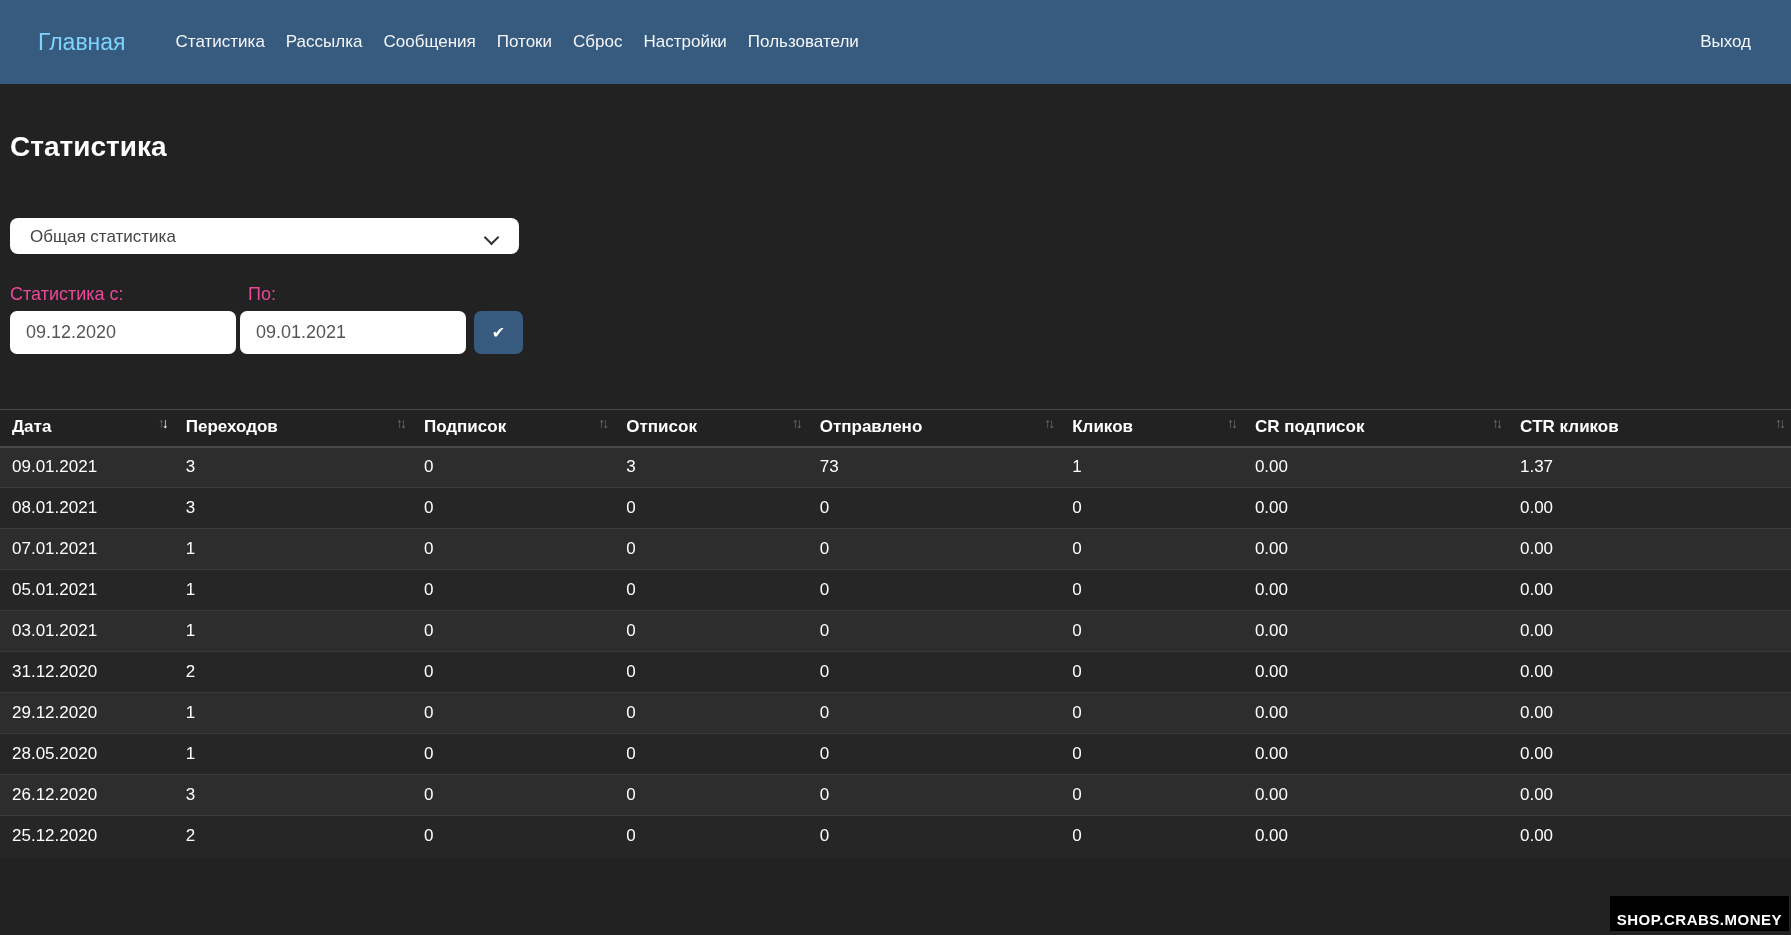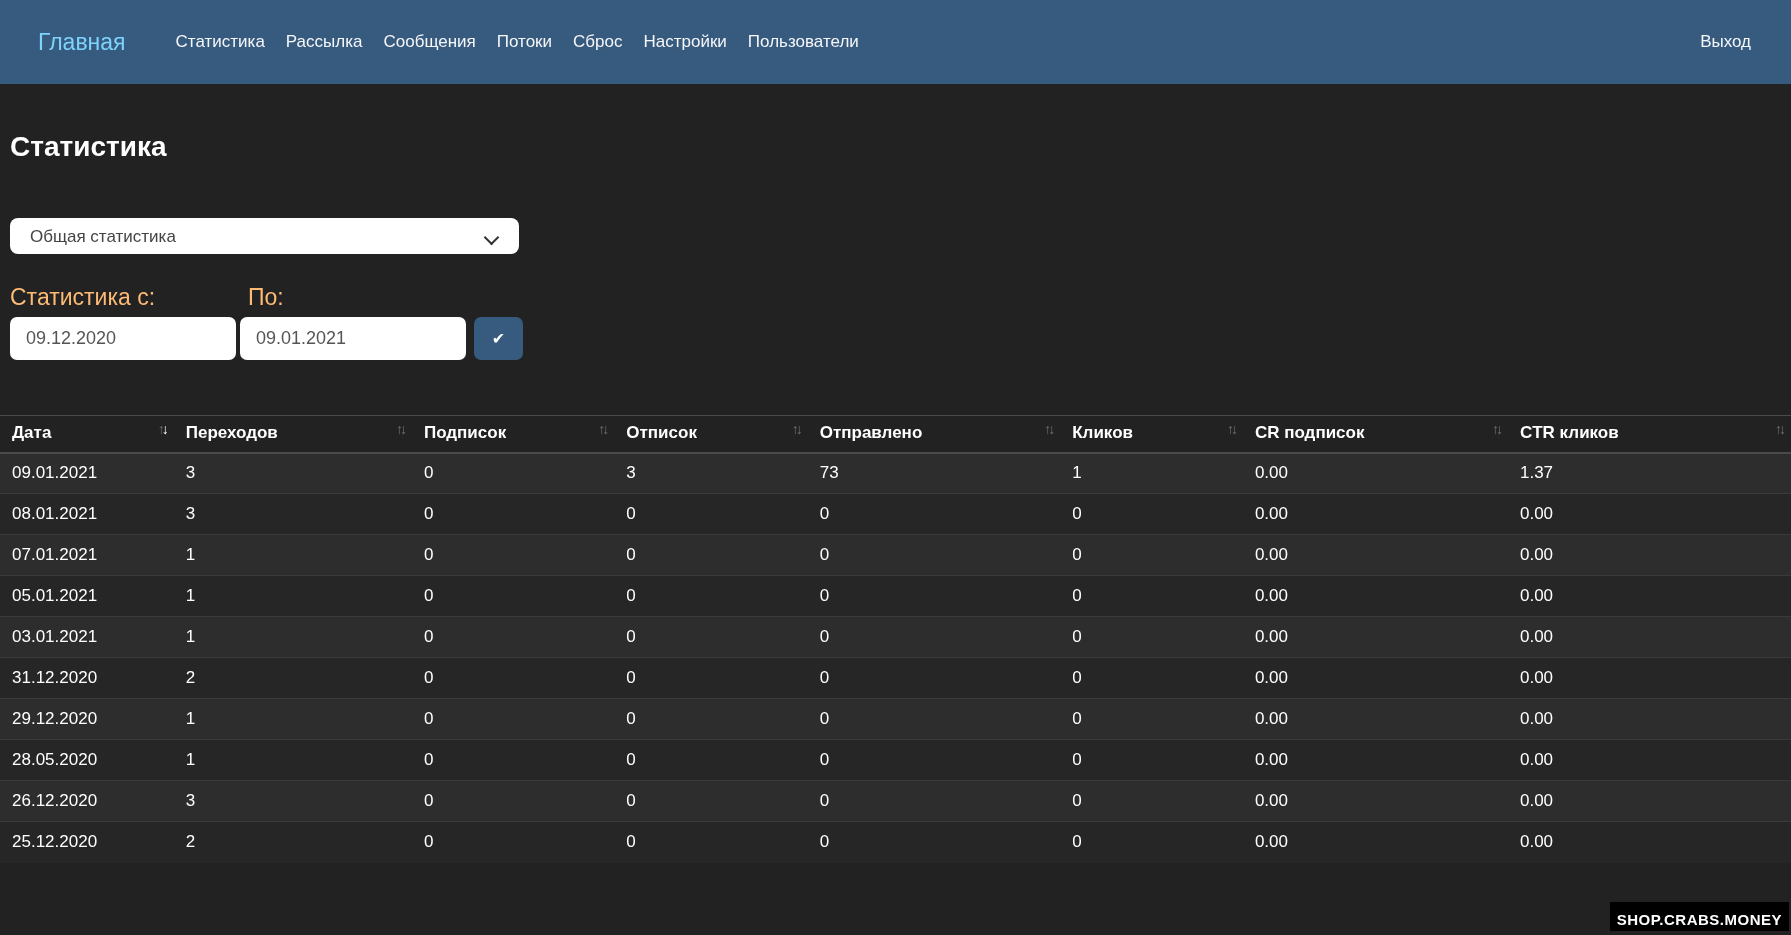--- a/index.html
+++ b/index.html
@@ -79,21 +79,21 @@
     right:22px;
     top:14px;
     width:11px;
     height:11px;
     border-right:2px solid #333;
     border-bottom:2px solid #333;
     transform:rotate(45deg);
     pointer-events:none;
   }
   .filter-labels { display:flex; margin:30px 0 0 10px; }
-  .filter-labels .flabel { font-size:23px; color:#fdba74; }
+  .filter-labels .flabel { font-size:18px; color:#ec4899; }
   .flabel-from { width:238px; }
   .filter-row { display:flex; align-items:stretch; margin:6px 0 0 10px; }
   .date-input {
     width:226px;
     height:43px;
     background:#ffffff;
     border:none;
     border-radius:7px;
     font-size:18px;
     font-family:inherit;
@@ -161,21 +161,21 @@
   
   .watermark {
     position:absolute;
     right:2px;
     bottom:4px;
     background:#000000;
     color:#ffffff;
     font-size:15px;
     font-weight:700;
     letter-spacing:0.5px;
-    padding:9px 7px 3px 7px;
+    padding:15px 7px 3px 7px;
     text-shadow:1px 1px 0 #000;
   }
 </style>
 </head>
 <body>
 
 <nav class="navbar">
   <span class="brand">Главная</span>
   <ul class="nav-items">
       <li>Статистика</li>

